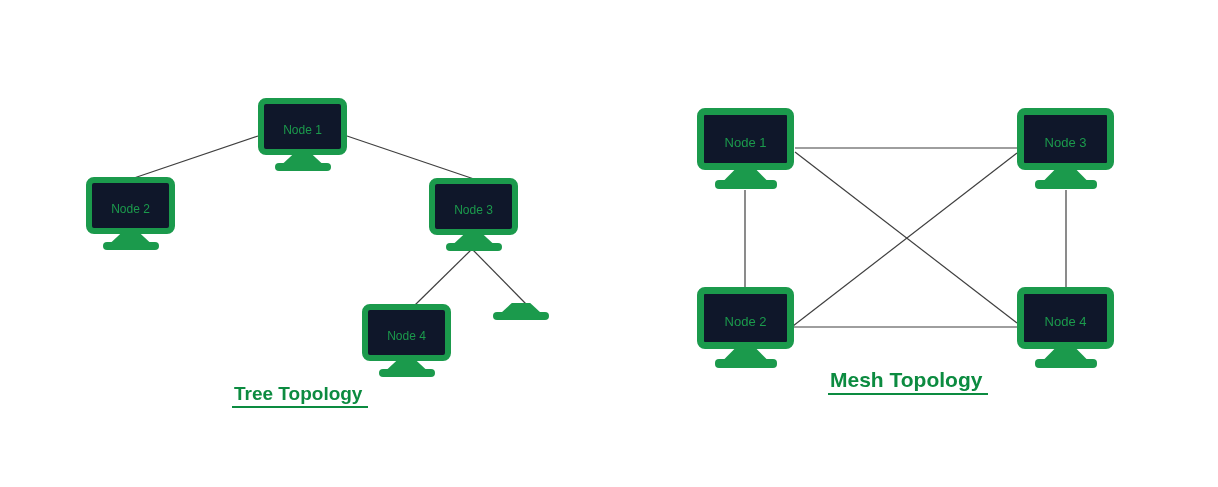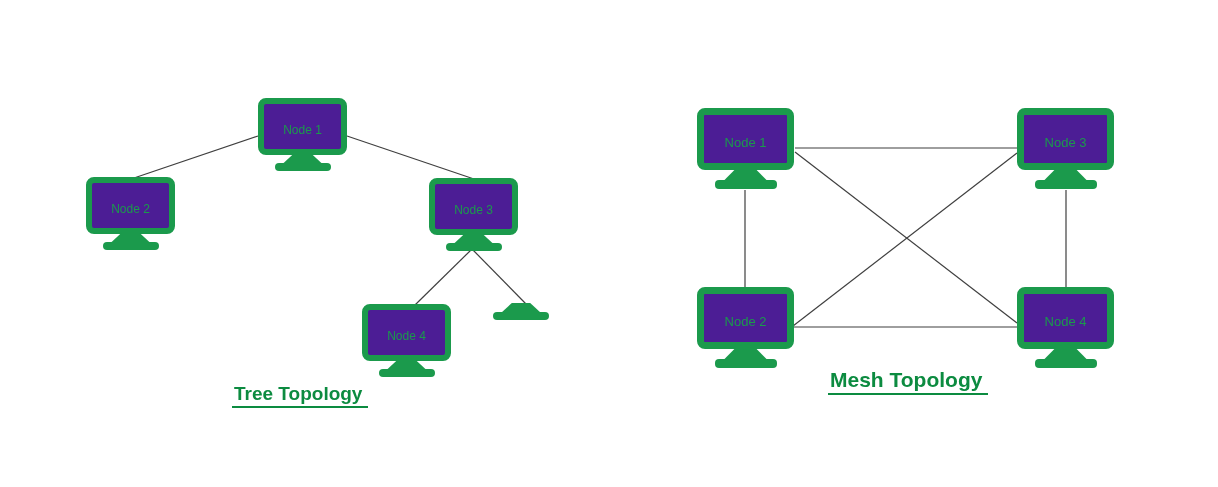--- a/index.html
+++ b/index.html
@@ -19,21 +19,21 @@
     overflow:hidden;
   }
   svg.wires{
     position:absolute;
     left:0;top:0;
     width:1218px;height:487px;
     pointer-events:none;
   }
   .monitor{position:absolute;}
   .screen{
-    background:#4c1d95;
+    background:#0f172a;
     border:6px solid var(--green);
     border-radius:8px;
     display:flex;
     align-items:center;
     justify-content:center;
   }
   .tree .screen{width:89px;height:57px;}
   .mesh .screen{width:97px;height:62px;border-width:7px;}
   .node-label{
     color:var(--green);

